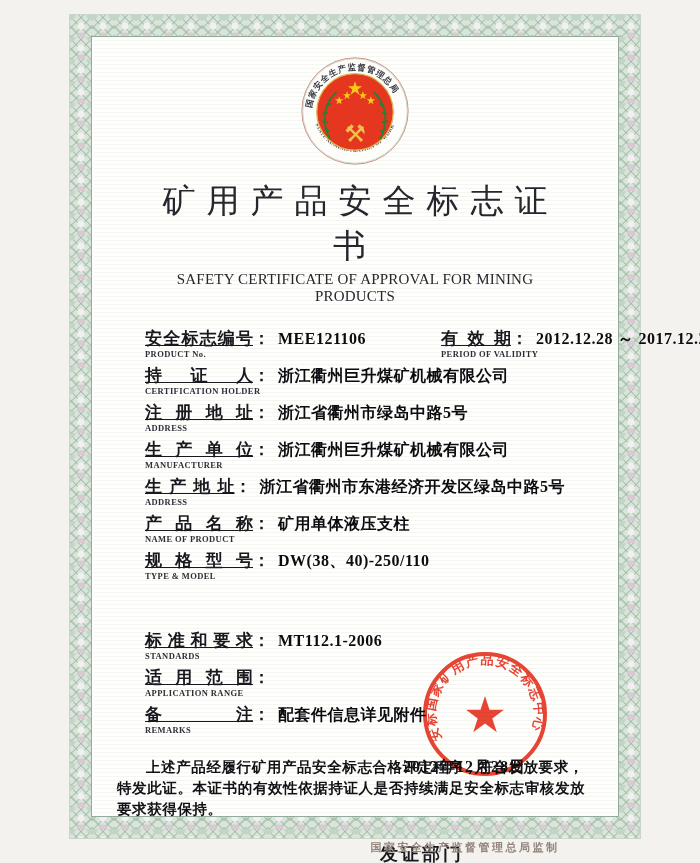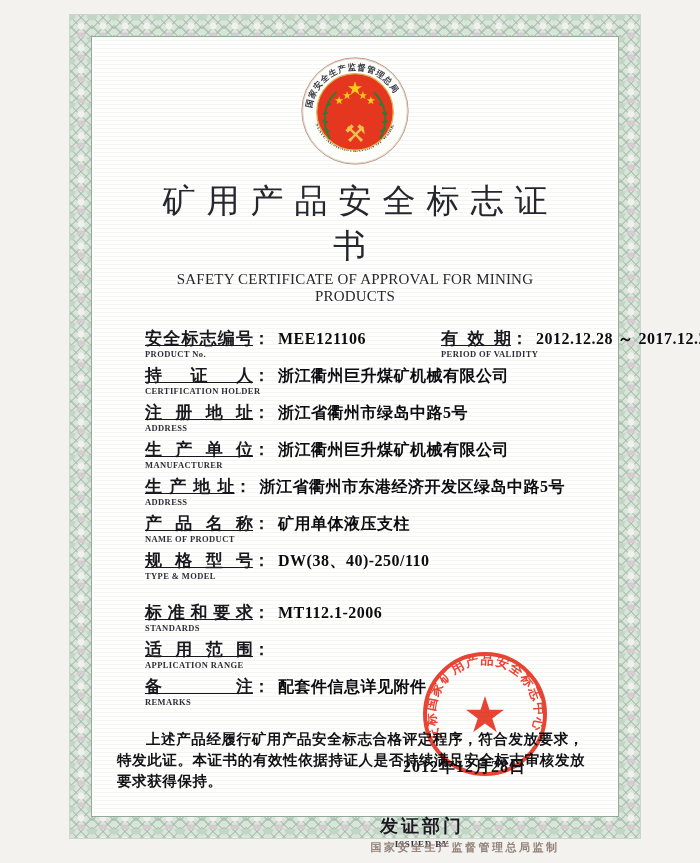--- a/index.html
+++ b/index.html
@@ -72,21 +72,21 @@
   .value{
     font-size:16px;font-weight:600;color:#0c0c10;
     padding-left:8px;letter-spacing:.5px;white-space:nowrap;
   }
   .label-en{
     font-size:8.5px;font-weight:bold;color:#2e2e38;
     letter-spacing:.4px;margin-top:-1px;line-height:10px;
   }
   .row-split{display:flex;}
   .row-split .cell-left{flex:0 0 296px;}
-  .gap-lg{margin-top:20px;}
+  .gap-lg{margin-top:48px;}
 
   
   .statement{
     margin:22px -30px 0 -28px;
     font-size:14.5px;font-weight:bold;color:#121216;
     line-height:1.45;text-indent:2em;letter-spacing:.6px;
   }
 
   
   .issued{

